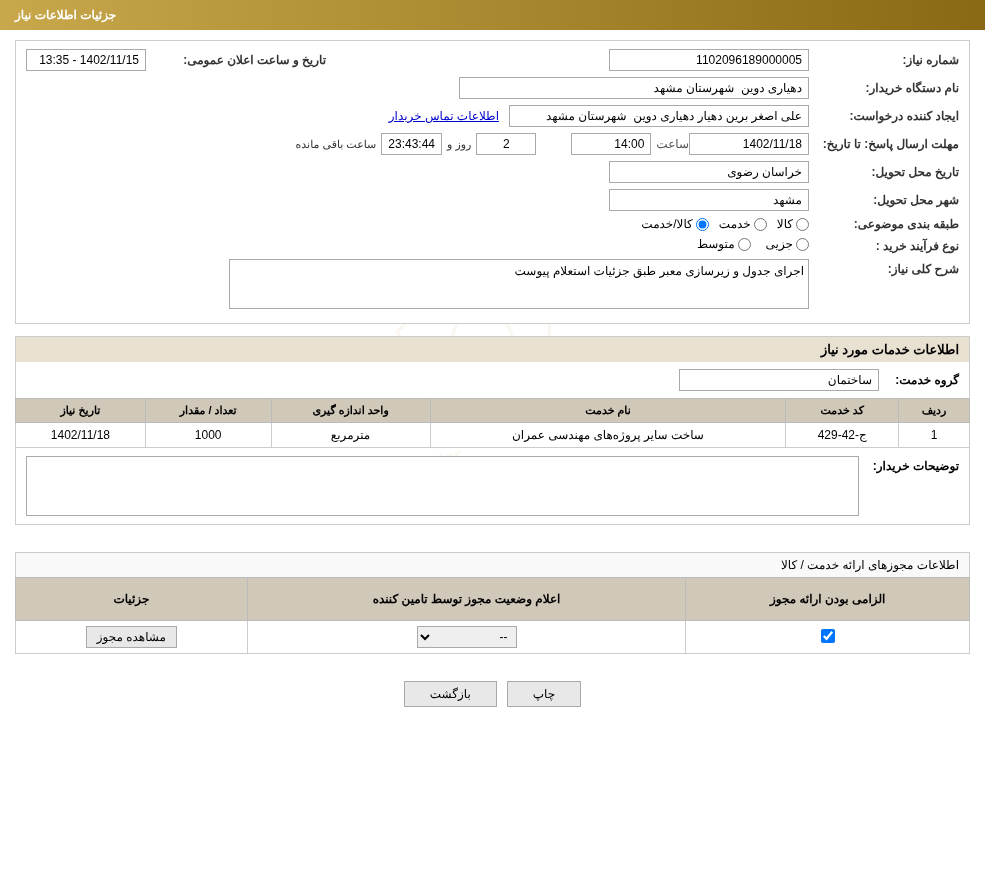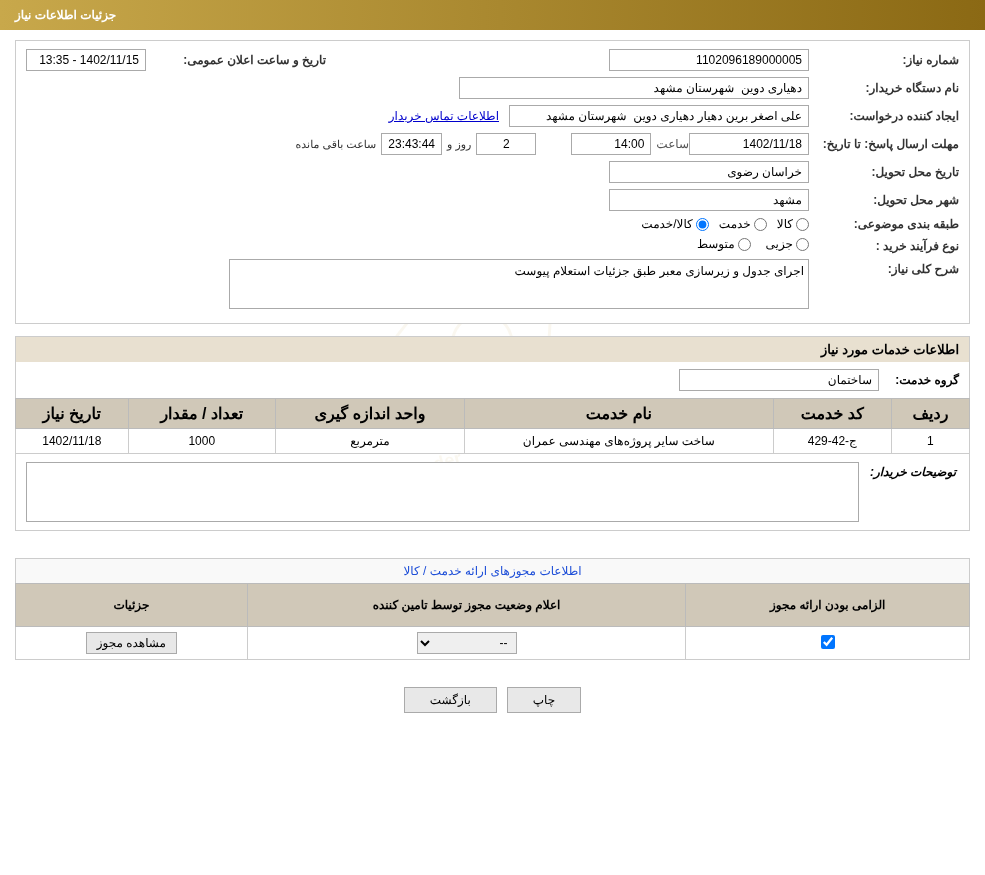--- a/index.html
+++ b/index.html
@@ -195,64 +195,63 @@
     }
     .services-table {
       width: 100%;
       border-collapse: collapse;
       border: 1px solid #ccc;
     }
     .services-table th {
       background: #d0c8b8;
       border: 1px solid #bbb;
       padding: 5px 8px;
-      font-size: 16px;
+      font-size: 11px;
       font-weight: bold;
       text-align: center;
     }
     .services-table td {
       border: 1px solid #ccc;
       padding: 5px 8px;
       text-align: center;
       font-size: 12px;
     }
     .buyer-notes-section {
       display: flex;
       align-items: flex-start;
       direction: rtl;
       padding: 8px 10px;
       border: 1px solid #ccc;
       border-top: none;
     }
     .buyer-notes-label {
       font-weight: bold;
       min-width: 100px;
-      text-align: center;
+      text-align: right;
       padding-left: 8px;
       padding-top: 3px;
-      font-style: italic;
     }
     .buyer-notes-textarea {
       flex: 1;
       height: 60px;
       border: 1px solid #aaa;
       padding: 4px;
       font-size: 12px;
       font-family: Tahoma, Arial, sans-serif;
       resize: none;
       direction: rtl;
     }
     .license-section {
       margin-bottom: 12px;
     }
     .license-header {
-      text-align: center;
+      text-align: right;
       padding: 5px 10px;
       font-size: 12px;
-      color: #1d4ed8;
+      color: #000000;
       border: 1px solid #ccc;
       border-bottom: none;
       background: #f9f9f9;
       direction: rtl;
     }
     .license-table {
       width: 100%;
       border-collapse: collapse;
       border: 1px solid #ccc;
     }

